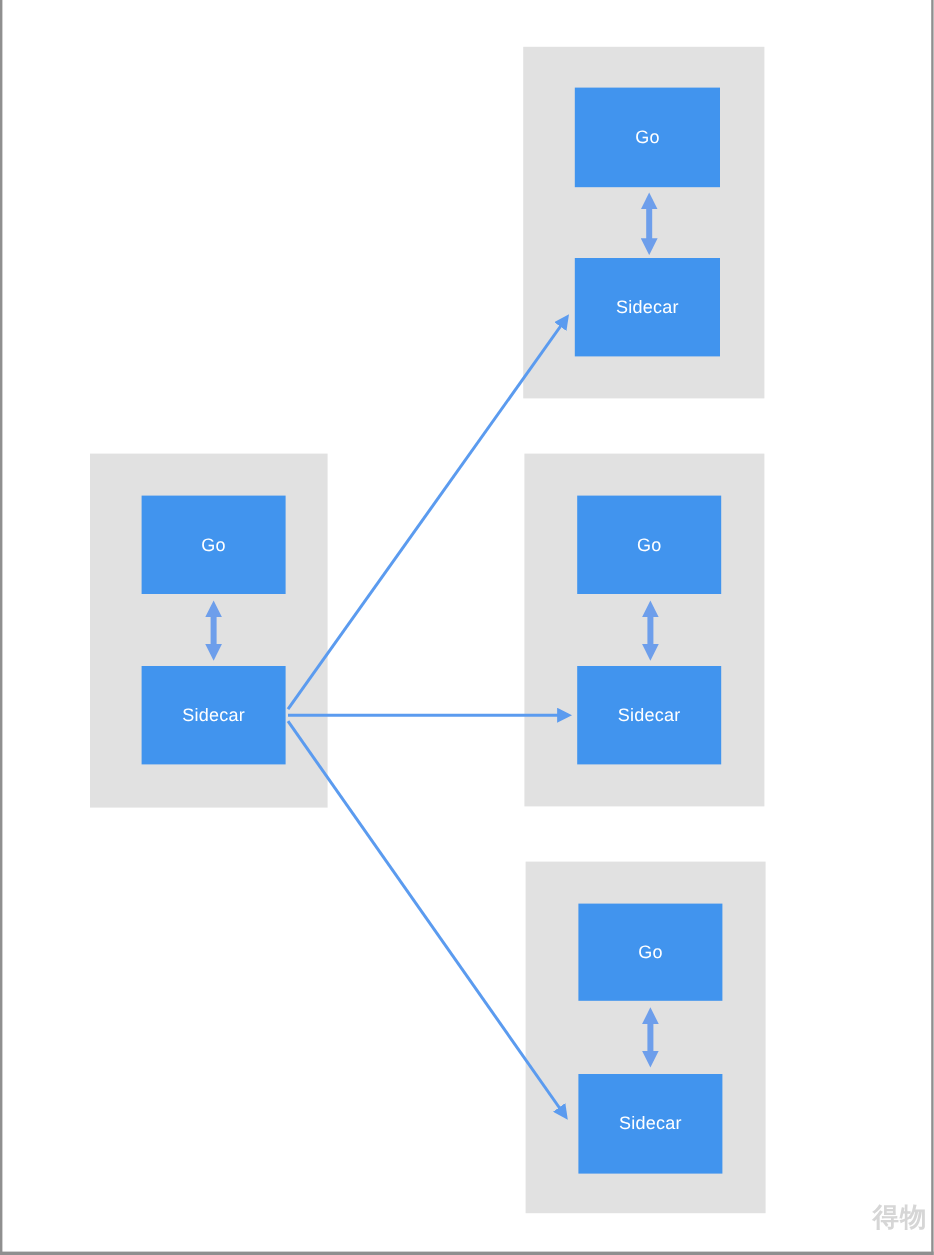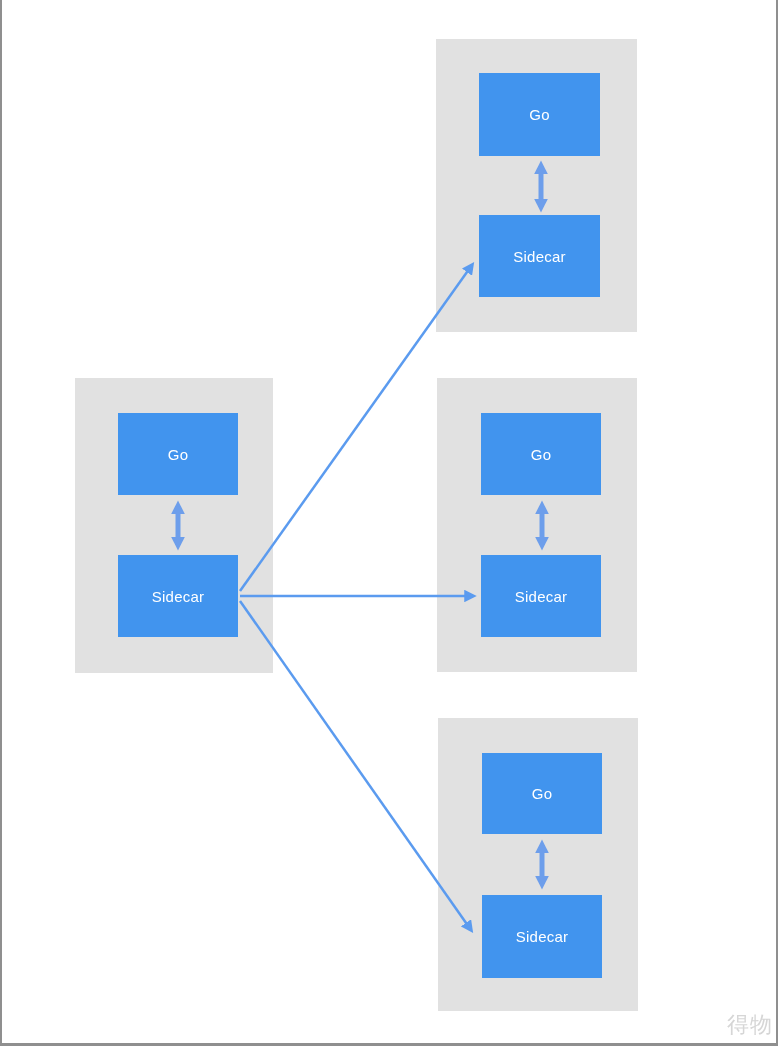--- a/index.html
+++ b/index.html
@@ -37,22 +37,22 @@
   
   .g-br{left:438px;top:718px;width:200px;height:293px;}
   .n-br-go{left:482px;top:753px;width:120px;height:81px;}
   .n-br-sc{left:482px;top:895px;width:120px;height:83px;}
 
   svg.connectors{
     position:absolute;left:0;top:0;width:778px;height:1046px;
     pointer-events:none;
   }
   .watermark{
-    position:absolute;right:5px;bottom:6px;
-    font-size:22px;color:#d6d6d6;letter-spacing:1px;
+    position:absolute;right:5px;bottom:16px;
+    font-size:22px;color:#d6d6d6;letter-spacing:1px;font-weight:bold;
   }
 </style>
 </head>
 <body>
 
 <div class="group g-left"></div>
 <div class="group g-tr"></div>
 <div class="group g-mr"></div>
 <div class="group g-br"></div>
 

